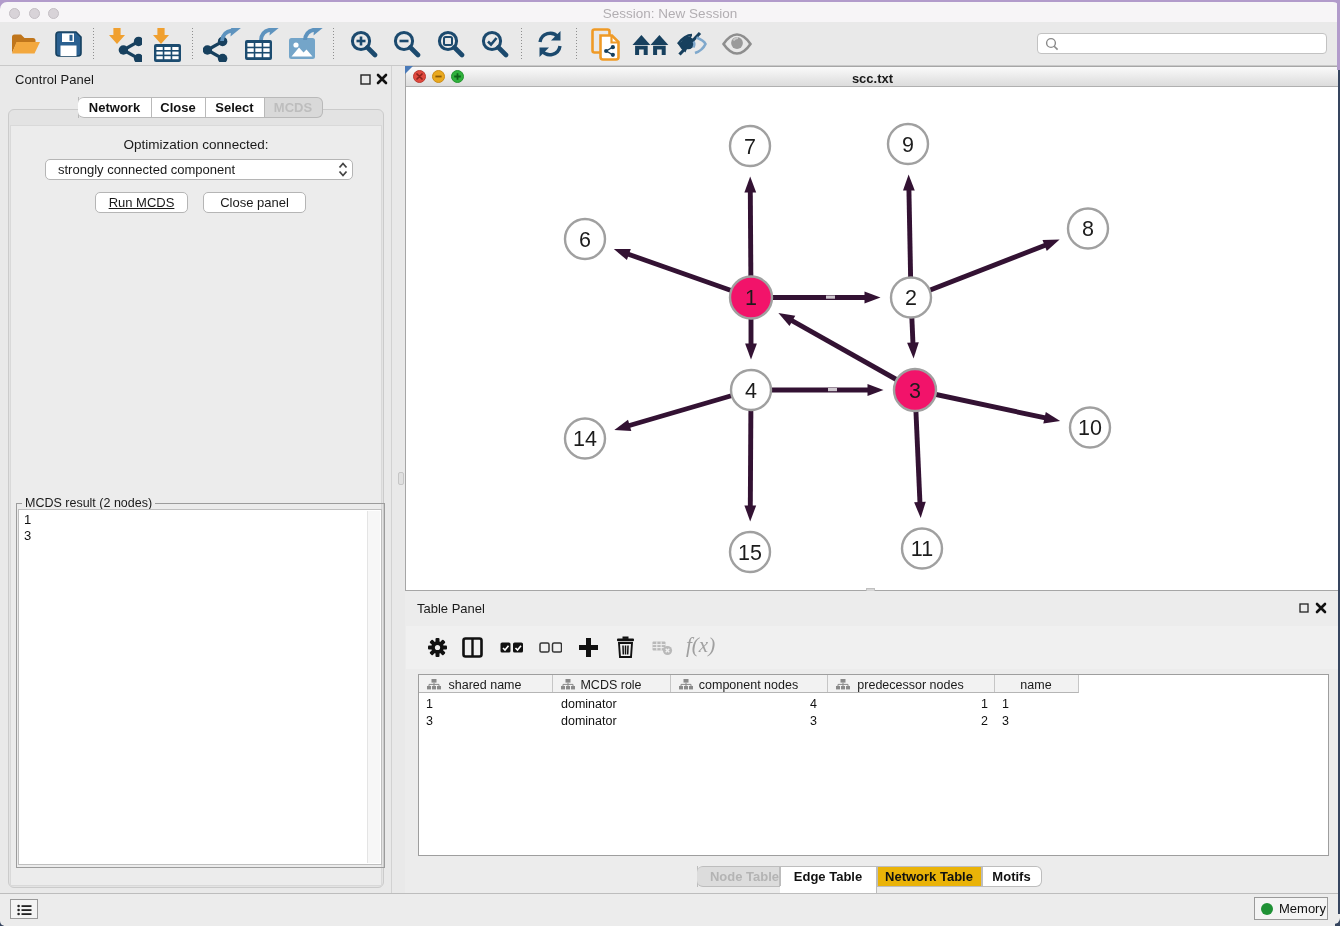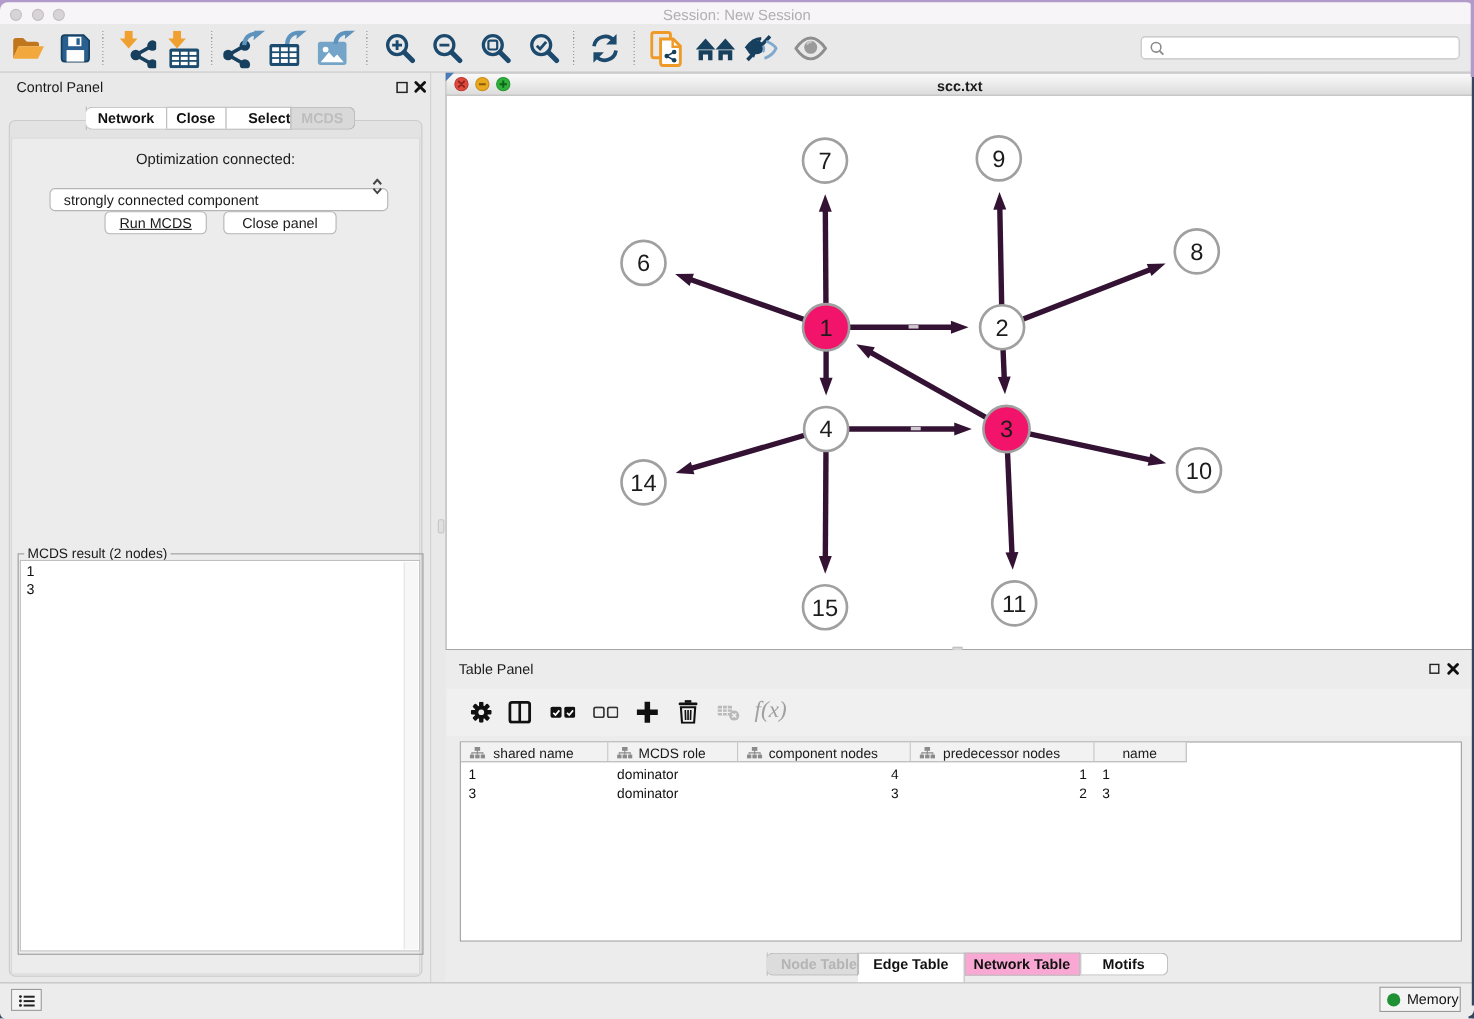--- a/index.html
+++ b/index.html
@@ -156,27 +156,27 @@
     <rect x="1" y="1" width="9" height="9" fill="none" stroke="#222" stroke-width="1.4"></rect>
   </svg>
 <svg class="abs" style="left:376px;top:73px" width="12" height="12" viewBox="0 0 12 12">
     <path d="M2 2 L10 10 M10 2 L2 10" stroke="#111" stroke-width="2.6" stroke-linecap="round"></path>
   </svg>
 <div class="abs" style="left:8px;top:109px;width:376px;height:779px;background:#e3e3e3;border:1px solid #cbcbcb;border-radius:6px;box-sizing:border-box;"></div>
 <div class="abs" style="left:10px;top:125px;width:372px;height:761px;background:#ececec;border:1px solid #d9d9d9;box-sizing:border-box;"></div>
 <div class="abs" style="left:78px;top:97px;width:1px;height:21px;background:#b9b9b9;"></div>
 <div class="abs" style="left:78px;top:97px;width:74px;height:21px;background:#ffffff;border:1px solid #b9b9b9;border-left:none;border-radius:6px 0 0 6px;box-sizing:border-box;font-size:13px;font-weight:bold;color:#111111;text-align:center;line-height:19px;">Network</div>
 <div class="abs" style="left:151px;top:97px;width:55px;height:21px;background:#ffffff;border:1px solid #b9b9b9;border-left:none;box-sizing:border-box;font-size:13px;font-weight:bold;color:#111111;text-align:center;line-height:19px;">Close</div>
-<div class="abs" style="left:205px;top:97px;width:60px;height:21px;background:#ffffff;border:1px solid #b9b9b9;border-left:none;box-sizing:border-box;font-size:13px;font-weight:bold;color:#111111;text-align:right;line-height:19px;">Select</div>
+<div class="abs" style="left:205px;top:97px;width:60px;height:21px;background:#ffffff;border:1px solid #b9b9b9;border-left:none;box-sizing:border-box;font-size:13px;font-weight:bold;color:#111111;text-align:center;line-height:19px;">Select</div>
 <div class="abs" style="left:264px;top:97px;width:59px;height:21px;background:#d9d9d9;border:1px solid #b9b9b9;border-left:none;border-radius:0 6px 6px 0;box-sizing:border-box;font-size:13px;font-weight:bold;color:#bdbdbd;text-align:center;line-height:19px;">MCDS</div>
 <div class="abs" style="left:151px;top:98px;width:1px;height:19px;background:#b9b9b9;"></div>
 <div class="abs" style="left:205px;top:98px;width:1px;height:19px;background:#b9b9b9;"></div>
 <div class="abs" style="left:264px;top:98px;width:1px;height:19px;background:#b9b9b9;"></div>
 <div class="abs" style="left:10px;top:137px;width:372px;text-align:center;font-size:13.5px;color:#1a1a1a;">Optimization connected:</div>
-<div class="btn" style="left:45px;top:159px;width:308px;height:21px;border-radius:5px;text-align:left;padding-left:12px;line-height:19px;margin-top:12px;">strongly connected component</div>
+<div class="btn" style="left:45px;top:159px;width:308px;height:21px;border-radius:5px;text-align:left;padding-left:12px;line-height:19px;">strongly connected component</div>
 <svg class="abs" style="left:337px;top:162px" width="12" height="15" viewBox="0 0 12 15">
     <path d="M2.5 5.5 L6 1.5 L9.5 5.5" fill="none" stroke="#444" stroke-width="1.8"></path>
     <path d="M2.5 9.5 L6 13.5 L9.5 9.5" fill="none" stroke="#444" stroke-width="1.8"></path>
   </svg>
 <div class="btn" style="left:95px;top:192px;width:93px;height:21px;line-height:19px;text-decoration:underline;">Run MCDS</div>
 <div class="btn" style="left:203px;top:192px;width:103px;height:21px;line-height:19px;">Close panel</div>
 <div class="abs" style="left:16px;top:503px;width:369px;height:365px;border:1px solid #9c9c9c;box-sizing:border-box;"></div>
 <div class="abs" style="left:22px;top:496px;background:#ececec;padding:0 3px;font-size:12.5px;color:#1a1a1a;">MCDS result (2 nodes)</div>
 <div class="abs" style="left:18px;top:509px;width:364px;height:356px;background:#ffffff;border:1px solid #bfbfbf;box-sizing:border-box;"></div>
 <div class="abs" style="left:367px;top:511px;width:13px;height:352px;background:#f7f7f7;border-left:1px solid #e4e4e4;box-sizing:border-box;"></div>
@@ -367,22 +367,22 @@
 <div class="abs" style="left:827px;top:697.0px;width:161px;text-align:right;font-size:12.5px;color:#111;">1</div>
 <div class="abs" style="left:1002px;top:697.0px;font-size:12.5px;color:#111;">1</div>
 <div class="abs" style="left:426px;top:713.5px;font-size:12.5px;color:#111;">3</div>
 <div class="abs" style="left:561px;top:713.5px;font-size:12.5px;color:#111;">dominator</div>
 <div class="abs" style="left:670px;top:713.5px;width:147px;text-align:right;font-size:12.5px;color:#111;">3</div>
 <div class="abs" style="left:827px;top:713.5px;width:161px;text-align:right;font-size:12.5px;color:#111;">2</div>
 <div class="abs" style="left:1002px;top:713.5px;font-size:12.5px;color:#111;">3</div>
 <div class="abs" style="left:697px;top:866px;width:1px;height:21px;background:#bdbdbd;"></div>
 <div class="abs" style="left:697px;top:866px;width:83px;height:21px;background:#dcdcdc;border:1px solid #bdbdbd;border-left:none;border-radius:6px 0 0 6px;box-sizing:border-box;font-size:13px;font-weight:bold;color:#b4b4b4;text-align:right;line-height:19px;">Node Table</div>
 <div class="abs" style="left:780px;top:866px;width:97px;height:34px;background:#ffffff;border:1px solid #bdbdbd;border-left:none;box-sizing:border-box;font-size:13px;font-weight:bold;color:#111111;text-align:center;line-height:19px;">Edge Table</div>
-<div class="abs" style="left:877px;top:866px;width:105px;height:21px;background:#f9a8d4;border:1px solid #bdbdbd;border-left:none;box-sizing:border-box;font-size:13px;font-weight:bold;color:#111111;text-align:center;line-height:19px;">Network Table</div>
-<div class="abs" style="left:982px;top:866px;width:80px;height:21px;background:#ffffff;border:1px solid #bdbdbd;border-left:none;border-radius:0 6px 6px 0;box-sizing:border-box;font-size:13px;font-weight:bold;color:#111111;text-align:center;line-height:19px;">Motifs</div>
+<div class="abs" style="left:877px;top:866px;width:105px;height:21px;background:#eab308;border:1px solid #bdbdbd;border-left:none;box-sizing:border-box;font-size:13px;font-weight:bold;color:#111111;text-align:center;line-height:19px;">Network Table</div>
+<div class="abs" style="left:982px;top:866px;width:60px;height:21px;background:#ffffff;border:1px solid #bdbdbd;border-left:none;border-radius:0 6px 6px 0;box-sizing:border-box;font-size:13px;font-weight:bold;color:#111111;text-align:center;line-height:19px;">Motifs</div>
 <div class="abs" style="left:780px;top:867px;width:1px;height:19px;background:#bdbdbd;"></div>
 <div class="abs" style="left:877px;top:867px;width:1px;height:19px;background:#bdbdbd;"></div>
 <div class="abs" style="left:982px;top:867px;width:1px;height:19px;background:#bdbdbd;"></div>
 <div class="abs" style="left:0;top:893px;width:1340px;height:33px;background:#ececec;border-top:1px solid #bdbdbd;box-sizing:border-box;"></div>
 <div class="abs" style="left:10px;top:899px;width:28px;height:20px;background:#f4f4f4;border:1px solid #9a9a9a;box-sizing:border-box;"></div>
 <svg class="abs" style="left:17px;top:904px" width="15" height="12" viewBox="0 0 15 12">
     <circle cx="1.6" cy="2" r="1.3" fill="#222"></circle>
     <rect x="4.5" y="1.2" width="10" height="1.8" fill="#222"></rect>
     <circle cx="1.6" cy="6" r="1.3" fill="#222"></circle>
     <rect x="4.5" y="5.2" width="10" height="1.8" fill="#222"></rect>

